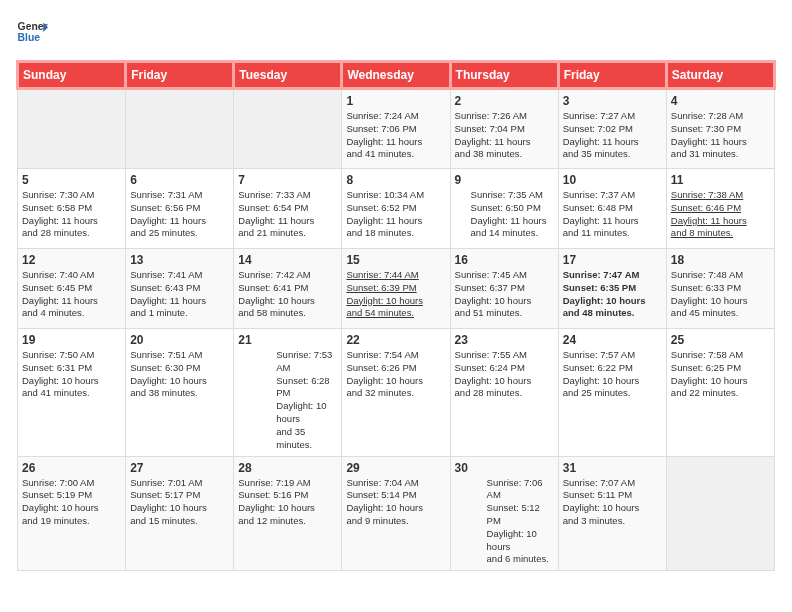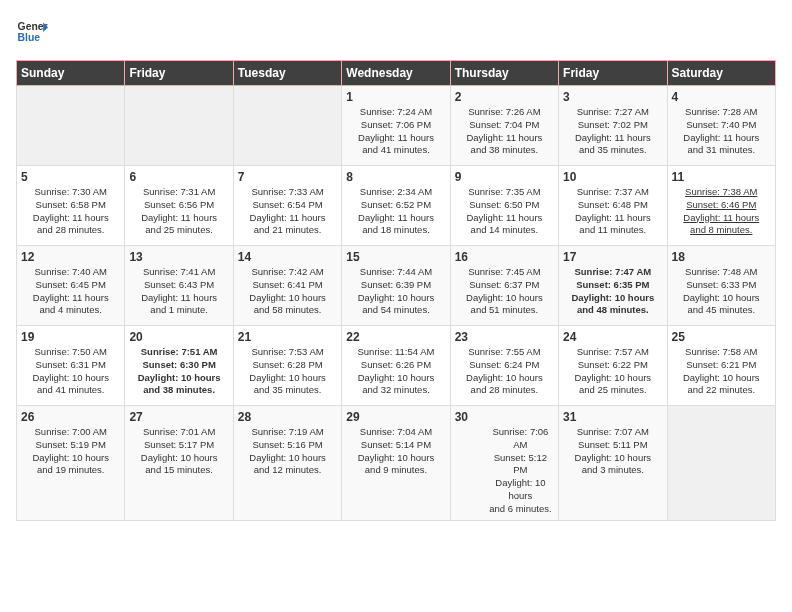--- a/index.html
+++ b/index.html
@@ -34,27 +34,27 @@
     .subtitle {
       font-size: 13px;
       color: #555;
     }
     table {
       width: 100%;
       border-collapse: collapse;
       table-layout: fixed;
     }
     th {
-      background-color: #404040;
+      background-color: #ef4444;
       color: #fff;
       font-size: 12px;
       font-weight: bold;
       padding: 5px 4px;
       text-align: left;
-      border: 1px solid #fca5a5;
+      border: 3px solid #fca5a5;
     }
     td {
       vertical-align: top;
       padding: 4px 4px;
       border: 1px solid #ddd;
       font-size: 10px;
       color: #333;
       height: 80px;
       background: #fff;
     }
@@ -63,21 +63,20 @@
     .day-number {
       font-size: 12px;
       font-weight: bold;
       display: block;
       margin-bottom: 2px;
     }
     .day-info {
       font-size: 9.5px;
       line-height: 1.35;
       color: #333;
-      text-align: center;
     }
     .empty-cell { background: #f0f0f0 !important; }
   </style>
 </head>
 <body>
 
 <div class="header">
   <div class="logo">
     <svg class="logo-icon" viewBox="0 0 40 40" xmlns="http://www.w3.org/2000/svg">
       <text x="2" y="18" font-size="13" font-weight="bold" fill="#333" font-family="Arial">General</text>
@@ -129,21 +128,21 @@
         <td>
           <span class="day-number">3</span>
           <div class="day-info" style="white-space: pre-line;">Sunrise: 7:27 AM
 Sunset: 7:02 PM
 Daylight: 11 hours
 and 35 minutes.</div>
         </td>
         <td>
           <span class="day-number">4</span>
           <div class="day-info" style="white-space: pre-line;">Sunrise: 7:28 AM
-Sunset: 7:40 PM
+Sunset: 7:30 PM
 Daylight: 11 hours
 and 31 minutes.</div>
         </td>
       </tr>
       <tr>
         <td>
           <span class="day-number">5</span>
           <div class="day-info" style="white-space: pre-line;">Sunrise: 7:30 AM
 Sunset: 6:58 PM
 Daylight: 11 hours
@@ -158,28 +157,28 @@
         </td>
         <td>
           <span class="day-number">7</span>
           <div class="day-info" style="white-space: pre-line;">Sunrise: 7:33 AM
 Sunset: 6:54 PM
 Daylight: 11 hours
 and 21 minutes.</div>
         </td>
         <td>
           <span class="day-number">8</span>
-          <div class="day-info" style="white-space: pre-line;">Sunrise: 2:34 AM
+          <div class="day-info" style="white-space: pre-line;">Sunrise: 10:34 AM
 Sunset: 6:52 PM
 Daylight: 11 hours
 and 18 minutes.</div>
         </td>
         <td>
           <span class="day-number">9</span>
-          <div class="day-info" style="white-space: pre-line;">Sunrise: 7:35 AM
+          <div class="day-info" style="white-space: pre-line; margin-left: 16px;">Sunrise: 7:35 AM
 Sunset: 6:50 PM
 Daylight: 11 hours
 and 14 minutes.</div>
         </td>
         <td>
           <span class="day-number">10</span>
           <div class="day-info" style="white-space: pre-line;">Sunrise: 7:37 AM
 Sunset: 6:48 PM
 Daylight: 11 hours
 and 11 minutes.</div>
@@ -209,21 +208,21 @@
         </td>
         <td>
           <span class="day-number">14</span>
           <div class="day-info" style="white-space: pre-line;">Sunrise: 7:42 AM
 Sunset: 6:41 PM
 Daylight: 10 hours
 and 58 minutes.</div>
         </td>
         <td>
           <span class="day-number">15</span>
-          <div class="day-info" style="white-space: pre-line;">Sunrise: 7:44 AM
+          <div class="day-info" style="white-space: pre-line; text-decoration: underline;">Sunrise: 7:44 AM
 Sunset: 6:39 PM
 Daylight: 10 hours
 and 54 minutes.</div>
         </td>
         <td>
           <span class="day-number">16</span>
           <div class="day-info" style="white-space: pre-line;">Sunrise: 7:45 AM
 Sunset: 6:37 PM
 Daylight: 10 hours
 and 51 minutes.</div>
@@ -246,35 +245,35 @@
       <tr>
         <td>
           <span class="day-number">19</span>
           <div class="day-info" style="white-space: pre-line;">Sunrise: 7:50 AM
 Sunset: 6:31 PM
 Daylight: 10 hours
 and 41 minutes.</div>
         </td>
         <td>
           <span class="day-number">20</span>
-          <div class="day-info" style="white-space: pre-line; font-weight: bold;">Sunrise: 7:51 AM
+          <div class="day-info" style="white-space: pre-line;">Sunrise: 7:51 AM
 Sunset: 6:30 PM
 Daylight: 10 hours
 and 38 minutes.</div>
         </td>
         <td>
           <span class="day-number">21</span>
-          <div class="day-info" style="white-space: pre-line;">Sunrise: 7:53 AM
+          <div class="day-info" style="white-space: pre-line; margin-left: 38px;">Sunrise: 7:53 AM
 Sunset: 6:28 PM
 Daylight: 10 hours
 and 35 minutes.</div>
         </td>
         <td>
           <span class="day-number">22</span>
-          <div class="day-info" style="white-space: pre-line;">Sunrise: 11:54 AM
+          <div class="day-info" style="white-space: pre-line;">Sunrise: 7:54 AM
 Sunset: 6:26 PM
 Daylight: 10 hours
 and 32 minutes.</div>
         </td>
         <td>
           <span class="day-number">23</span>
           <div class="day-info" style="white-space: pre-line;">Sunrise: 7:55 AM
 Sunset: 6:24 PM
 Daylight: 10 hours
 and 28 minutes.</div>
@@ -282,21 +281,21 @@
         <td>
           <span class="day-number">24</span>
           <div class="day-info" style="white-space: pre-line;">Sunrise: 7:57 AM
 Sunset: 6:22 PM
 Daylight: 10 hours
 and 25 minutes.</div>
         </td>
         <td>
           <span class="day-number">25</span>
           <div class="day-info" style="white-space: pre-line;">Sunrise: 7:58 AM
-Sunset: 6:21 PM
+Sunset: 6:25 PM
 Daylight: 10 hours
 and 22 minutes.</div>
         </td>
       </tr>
       <tr>
         <td>
           <span class="day-number">26</span>
           <div class="day-info" style="white-space: pre-line;">Sunrise: 7:00 AM
 Sunset: 5:19 PM
 Daylight: 10 hours

